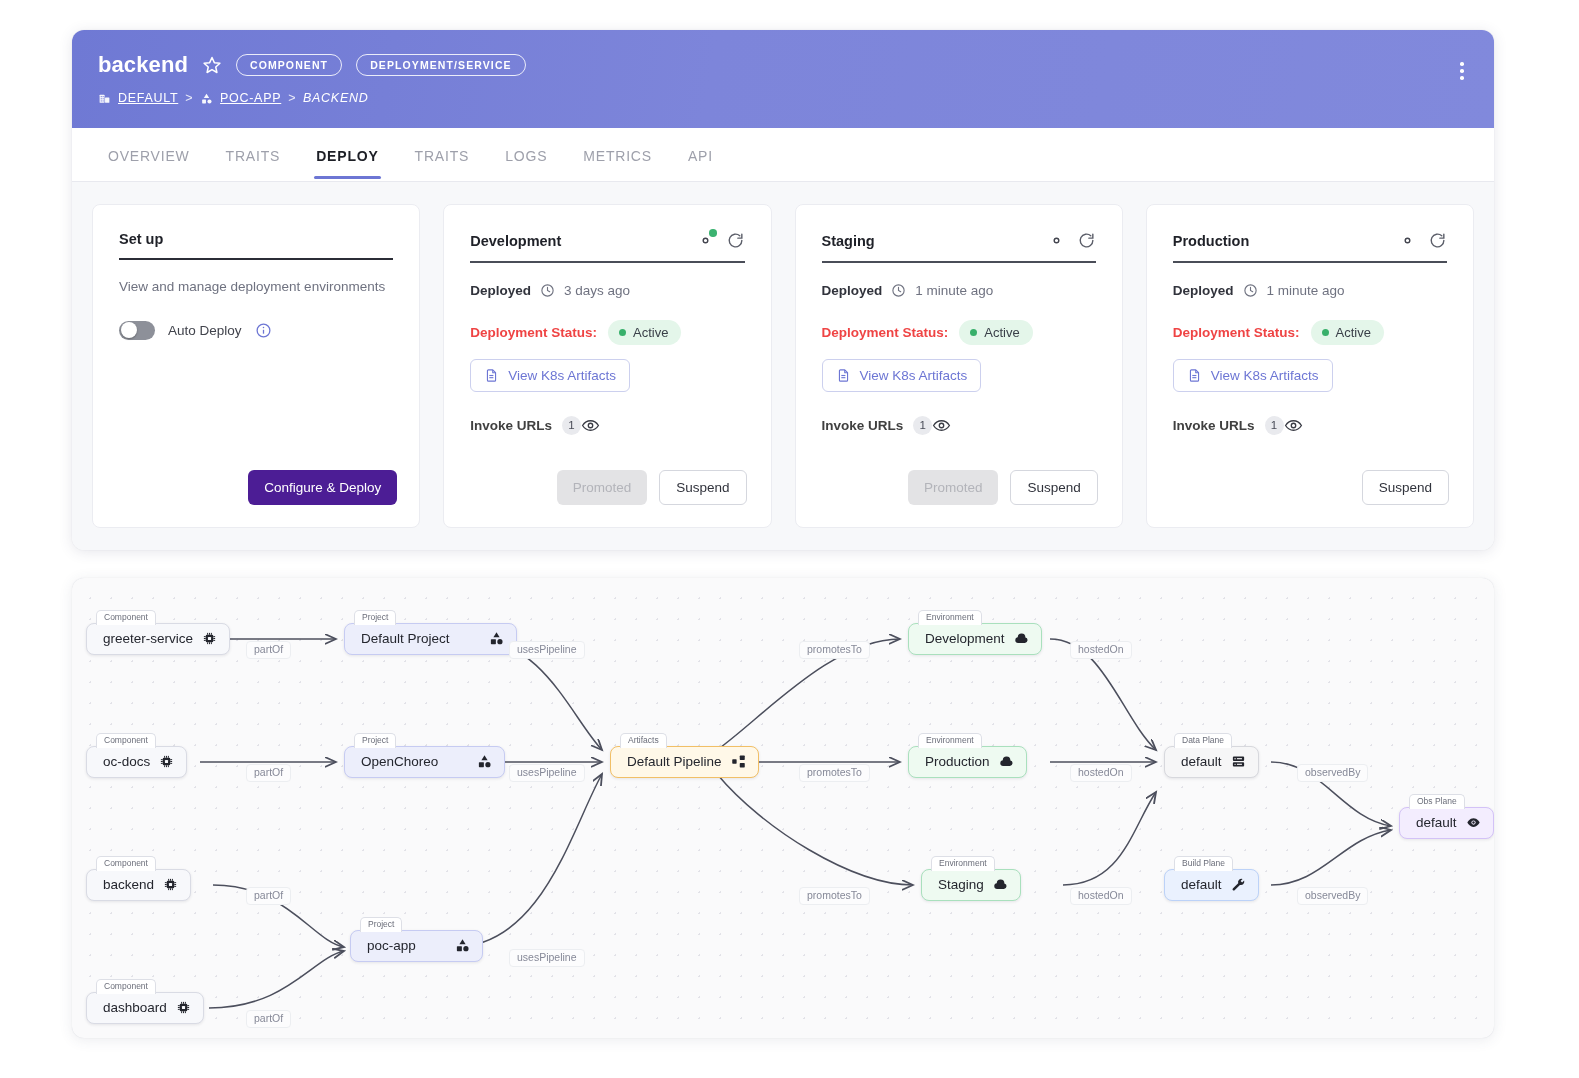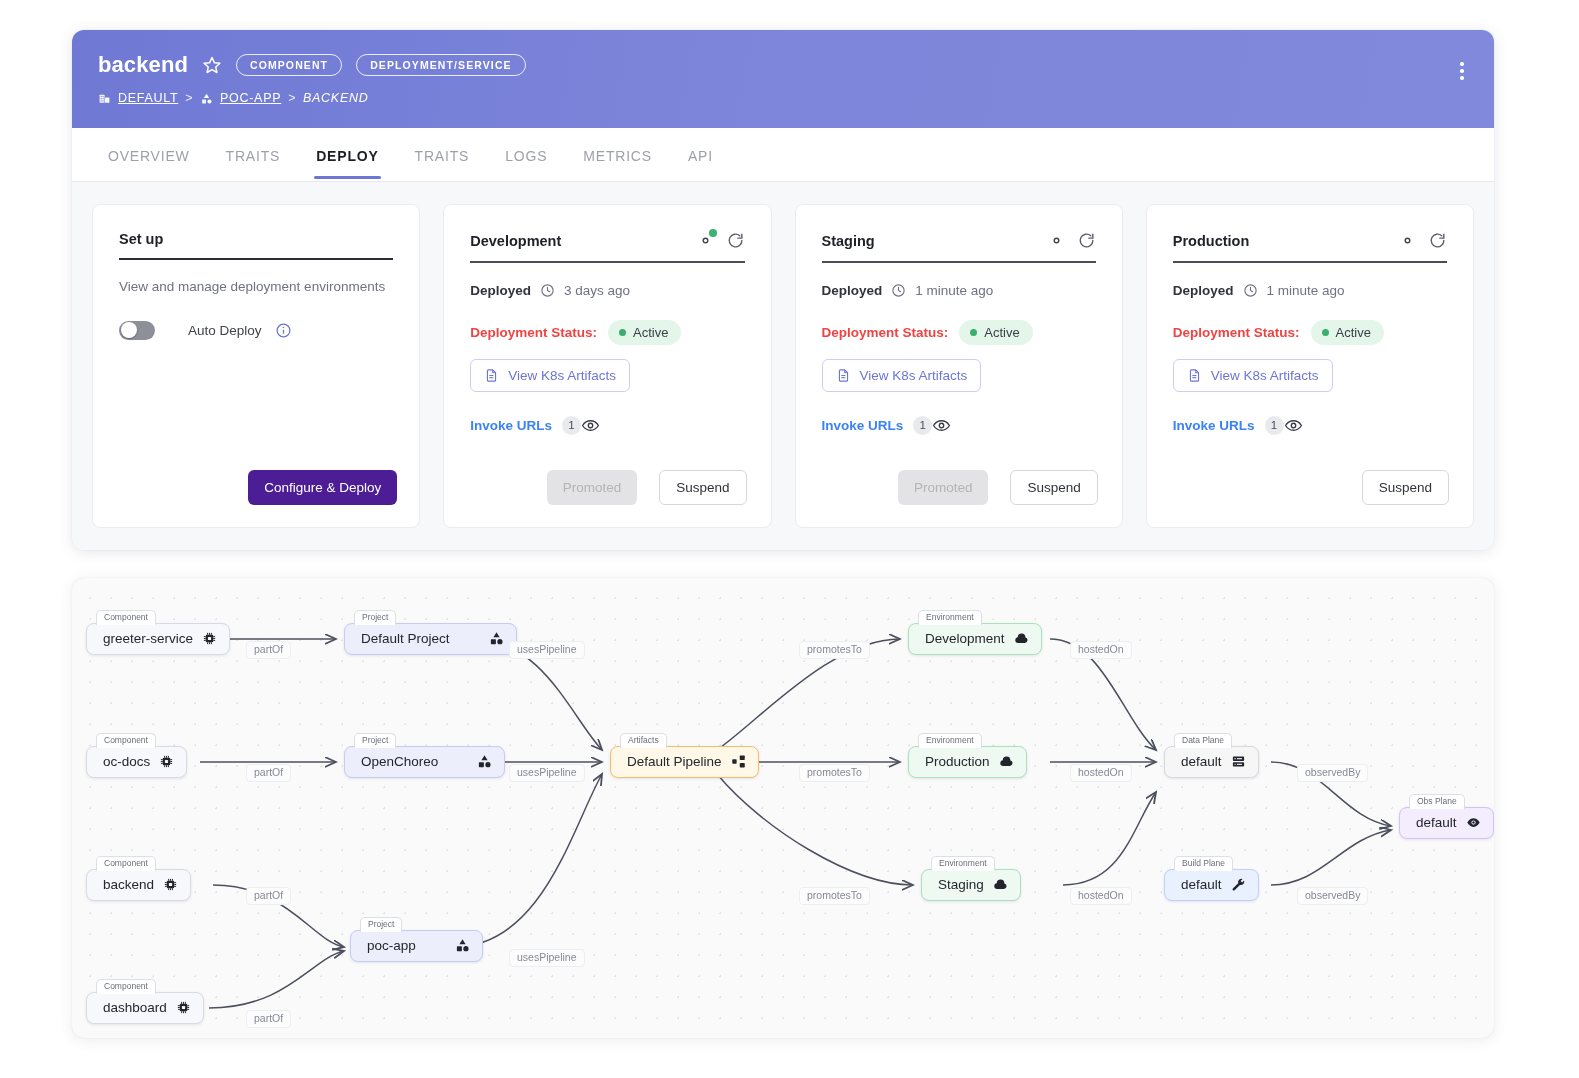--- a/index.html
+++ b/index.html
@@ -99,21 +99,21 @@
 
   .toggle-row { display:flex; align-items:center; gap: 13px; margin-top: 24px; }
   .toggle {
     width: 36px; height: 19px; border-radius: 12px; background:#8d9099;
     position:relative; display:block;
   }
   .toggle .knob {
     position:absolute; left:1.5px; top:1.5px; width:16px; height:16px;
     border-radius:50%; background:#fff; box-shadow:0 1px 2px rgba(0,0,0,.3);
   }
-  .toggle-label { font-size:13.5px; color:#41434c;margin-left:20px; }
+  .toggle-label { font-size:13.5px; color:#41434c; }
   .info-icon { width:17px;height:17px;display:block; }
 
   .primary-btn {
     position:absolute; right: 22px; bottom: 22px;
     background:#4c1d95; color:#fff; font-size:13.5px;
     border:none; border-radius:6px; padding: 10px 16px; cursor:pointer;
     font-family:"Liberation Sans", sans-serif;
   }
 
   .kv-row { display:flex; align-items:center; gap:9px; margin-top: 20px; }
@@ -134,29 +134,29 @@
     margin-top: 14px; display:inline-flex; align-items:center; gap:9px;
     border:1px solid #ccd0ee; border-radius:6px; background:#fff;
     color:#6d76d4; font-size:13.5px; padding: 8px 13px; cursor:pointer;
     font-family:"Liberation Sans", sans-serif;
   }
   .doc-icon { width:15px;height:15px;display:block; }
 
   .invoke-row {
     display:flex; align-items:center; margin-top: 24px;
   }
-  .invoke-label { font-size:13.5px; font-weight:bold; color:#3b82f6; }
+  .invoke-label { font-size:13.5px; font-weight:bold; color:#404040; }
   .count-badge {
     margin-left:10px; background:#e9eaee; color:#4a4d58; font-size:11.5px;
     width:19px;height:19px;border-radius:50%;
     display:flex;align-items:center;justify-content:center;
   }
   .eye-icon { width:19px;height:19px;display:block;margin-left:auto; }
 
-  .btn-row { position:absolute; right:24px; bottom: 22px; display:flex; gap:22px; }
+  .btn-row { position:absolute; right:24px; bottom: 22px; display:flex; gap:12px; }
   .btn-disabled {
     background:#e3e3e5; color:#b3b4ba; border:none; border-radius:6px;
     font-size:13.5px; padding: 9px 16px; font-family:"Liberation Sans", sans-serif;
   }
   .btn-outline {
     background:#fff; color:#31333c; border:1px solid #d5d7de; border-radius:6px;
     font-size:13.5px; padding: 9px 16px; cursor:pointer;
     font-family:"Liberation Sans", sans-serif;
   }
 

